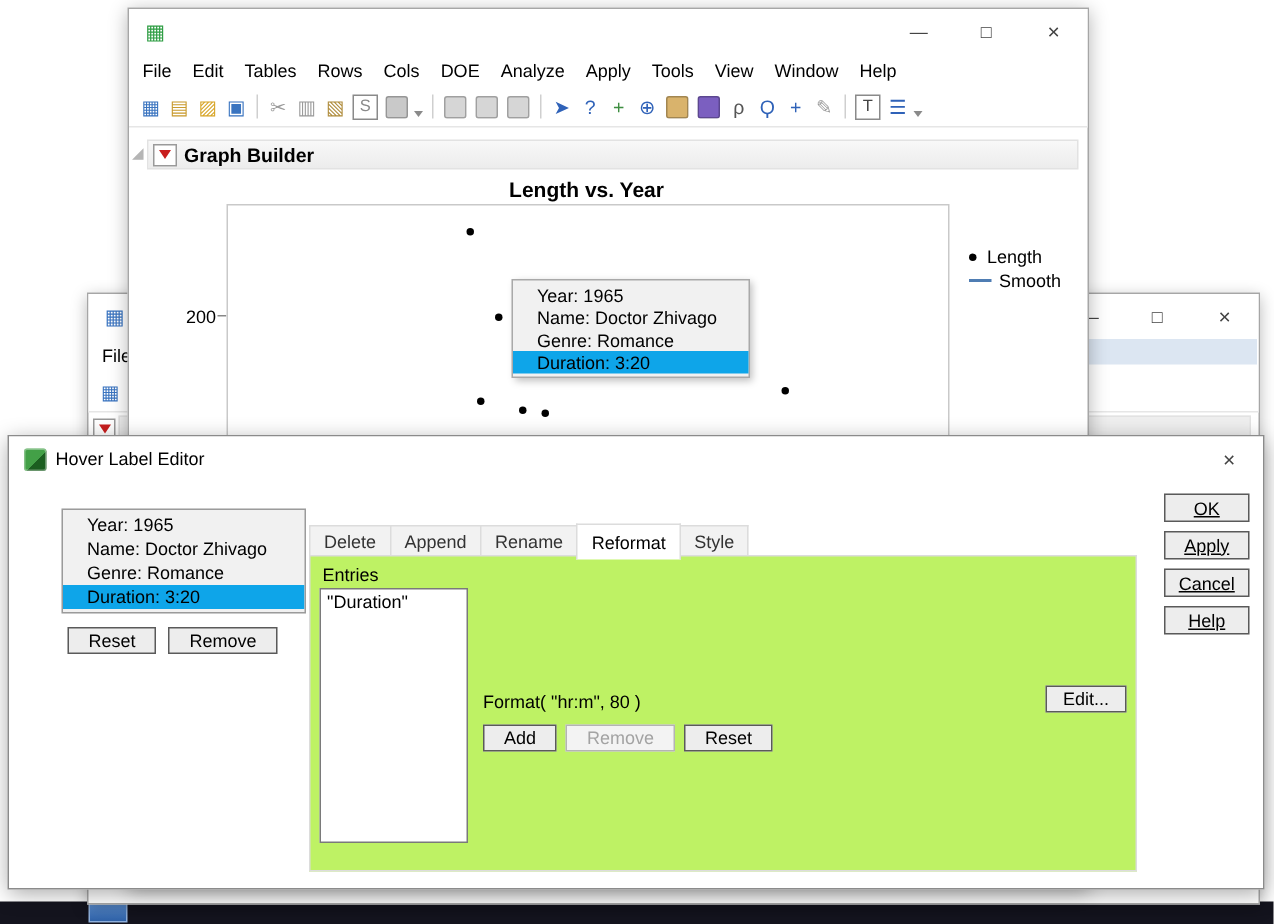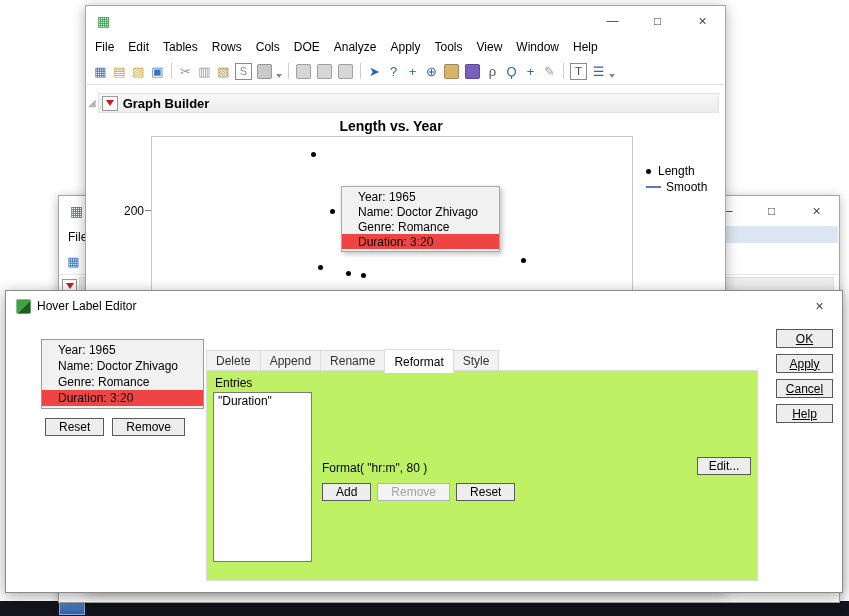--- a/index.html
+++ b/index.html
@@ -41,21 +41,21 @@
   .gb-title{font-weight:bold;font-size:13px;margin-left:5px;}
 
   
   .chart-title{position:absolute;left:65px;top:112px;width:480px;text-align:center;font-weight:bold;font-size:14px;}
   #plot{position:absolute;left:65px;top:130px;width:480px;height:453px;border:1px solid #c9c9c9;background:#fff;}
   .pt{position:absolute;width:5px;height:5px;border-radius:50%;background:#000;margin:-2px 0 0 -2px;}
   .ytick{position:absolute;left:24px;top:198px;width:34px;text-align:right;}
   .ytickmark{position:absolute;left:59px;top:204px;width:6px;height:1px;background:#888;}
   #chart-tip{position:absolute;left:255px;top:180px;width:157px;background:#f1f1f1;border:1px solid #a9a9a9;box-shadow:2px 2px 5px rgba(0,0,0,.25);padding:2px 0;z-index:4;}
   .tip-line{padding:1px 8px 0 16px;line-height:14px;white-space:nowrap;}
-  .tip-line.hl{background:#ef4444;}
+  .tip-line.hl{background:#0ea5e9;}
   #legend{position:absolute;left:560px;top:134px;margin-top:23px;}
   .legend-row{display:flex;align-items:center;height:16px;}
   .lg-dot{width:5px;height:5px;border-radius:50%;margin-right:7px;flex:none;}
   .lg-line{width:15px;height:2px;margin-right:5px;flex:none;}
 
   
   .tw-strip{position:absolute;top:30px;right:1px;width:114px;height:17px;background:#dce6f2;}
   .tw-gb{display:flex;align-items:center;margin-top:3px;height:16px;padding-left:3px;}
   .tw-gb .red-tri-box{width:13px;height:12px;}
   .tw-gb-bar{flex:1;height:16px;background:#efefef;border:1px solid #e2e2e2;margin:0 5px 0 2px;}

